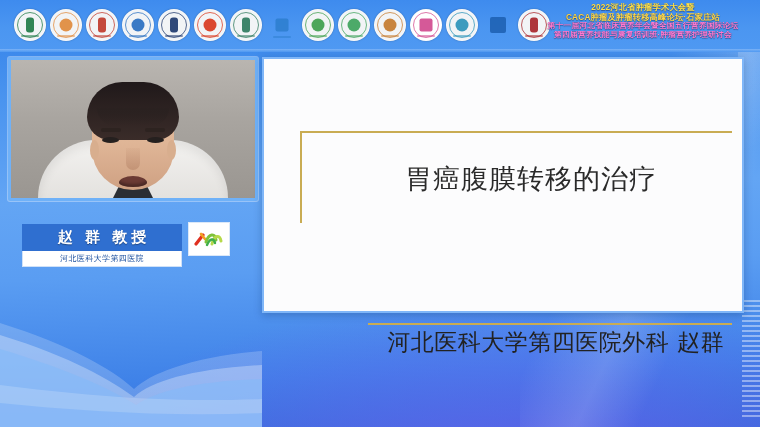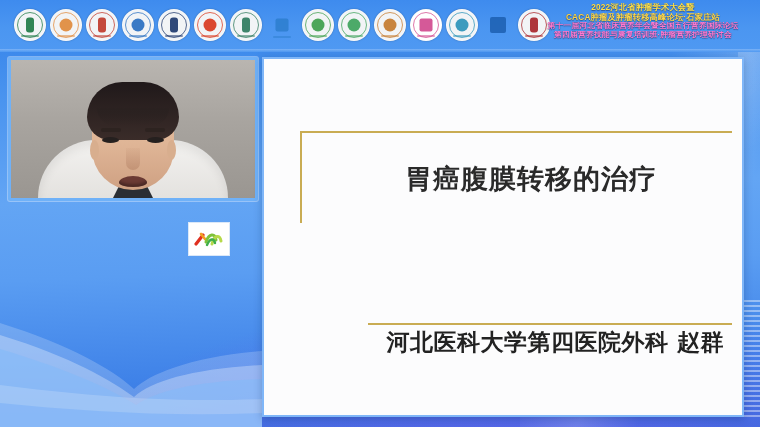--- a/index.html
+++ b/index.html
@@ -172,25 +172,24 @@
     display:flex; align-items:center; justify-content:center;
   }
   .brand-mark svg{ display:block; }
 
   
   .waves{ position:absolute; left:0; bottom:0; width:262px; height:150px; overflow:hidden; pointer-events:none; }
   .waves svg{ display:block; }
 
   
   .slide{
-    position:absolute; left:262px; top:57px; width:482px; height:360px;
+    position:absolute; left:262px; top:57px; width:482px; height:256px;
     background:#fcfcfd;
     border:2px solid #7fb6f8;
     box-shadow:0 2px 8px rgba(10,40,90,.28);
-    font-weight:bold;
   }
   .slide-inner{ position:absolute; inset:0; }
 
   .gold-frame{
     position:absolute; left:36px; top:72px; right:10px; height:92px;
     border-top:2px solid #c9ac53;
     border-left:2px solid #c9ac53;
   }
   .slide-title{
     position:absolute; left:36px; top:74px; right:10px; height:92px;
@@ -330,20 +329,24 @@
       <div class="ear r"></div>
       <div class="brow l"></div>
       <div class="brow r"></div>
       <div class="eye l"></div>
       <div class="eye r"></div>
       <div class="nose"></div>
       <div class="mouth"></div>
     </div>
   </div>
 
+  <div class="name-banner">
+    <div class="main">赵 群 教授</div>
+    <div class="sub">河北医科大学第四医院</div>
+  </div>
 
   <div class="brand-mark">
     <svg width="30" height="22" viewBox="0 0 30 22" aria-hidden="true">
       <path d="M2 16 L9 7" stroke="#e03020" stroke-width="3.2" stroke-linecap="round" fill="none"></path>
       <path d="M7 6 L11 11" stroke="#f0a020" stroke-width="2.6" stroke-linecap="round" fill="none"></path>
       <path d="M12 14 C15 5, 21 5, 22 12" stroke="#7fc23a" stroke-width="3" fill="none" stroke-linecap="round"></path>
       <path d="M18 16 C20 7, 26 6, 27 13" stroke="#b6d94a" stroke-width="3" fill="none" stroke-linecap="round"></path>
       <path d="M13 17 C16 10, 20 10, 21 15" stroke="#3fae4a" stroke-width="2.4" fill="none" stroke-linecap="round"></path>
     </svg>
   </div>

